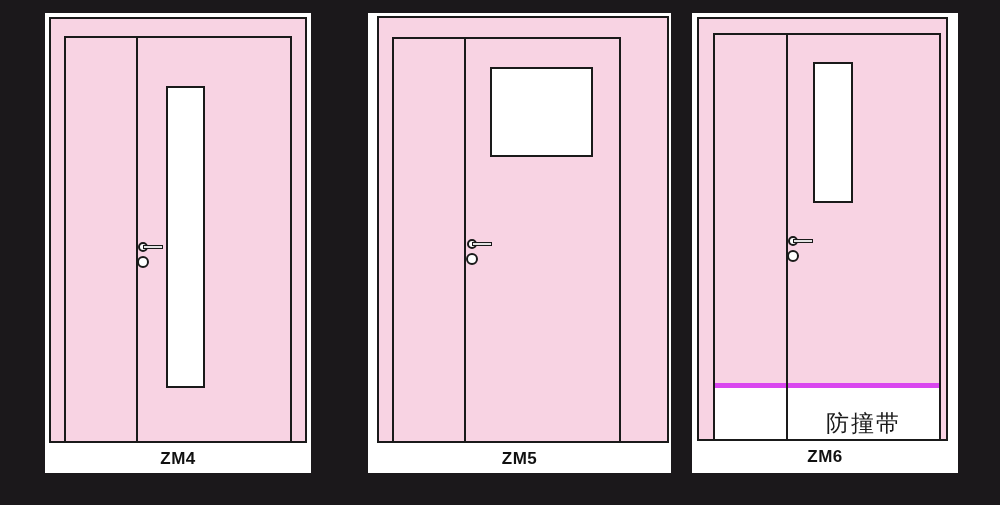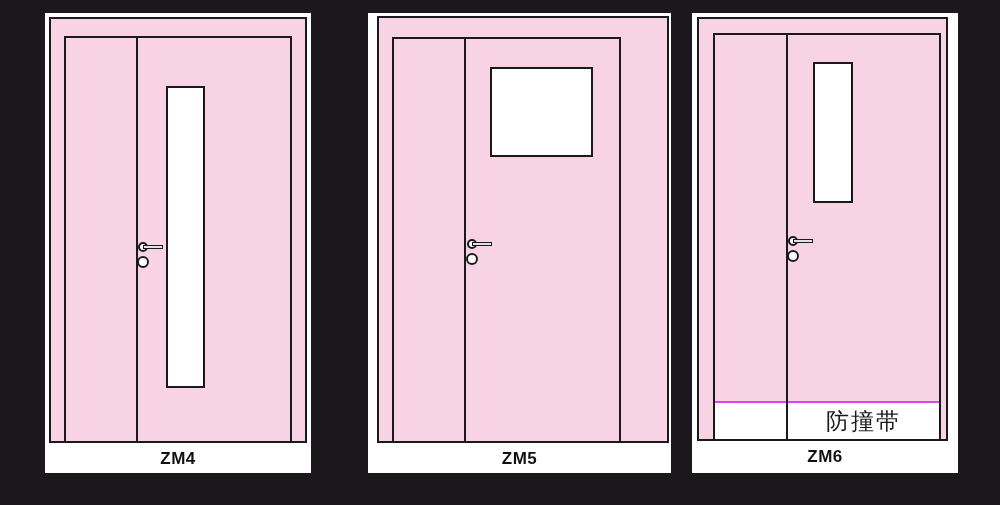--- a/index.html
+++ b/index.html
@@ -87,26 +87,27 @@
     width: 12px; height: 12px;
     background: #ffffff;
     border: 2px solid #1a1a1a;
     border-radius: 50%;
     box-sizing: border-box;
   }
 
   .band {
     position: absolute;
     left: 0; right: 0; bottom: 0;
-    height: 38px;
+    height: 56px;
     background: #ffffff;
-    border-top: 2px solid #d946ef;
+    border-top: 5px solid #d946ef;
     box-sizing: border-box;
     display: flex;
     z-index: 2;
+    align-items: flex-end;
   }
   .band-spacer { width: 73px; }
   .band-text {
     flex: 1;
     display: flex;
     align-items: center;
     justify-content: center;
     font-family: "Liberation Serif", "DejaVu Serif", serif;
     font-size: 23px;
     color: #1a1a1a;

